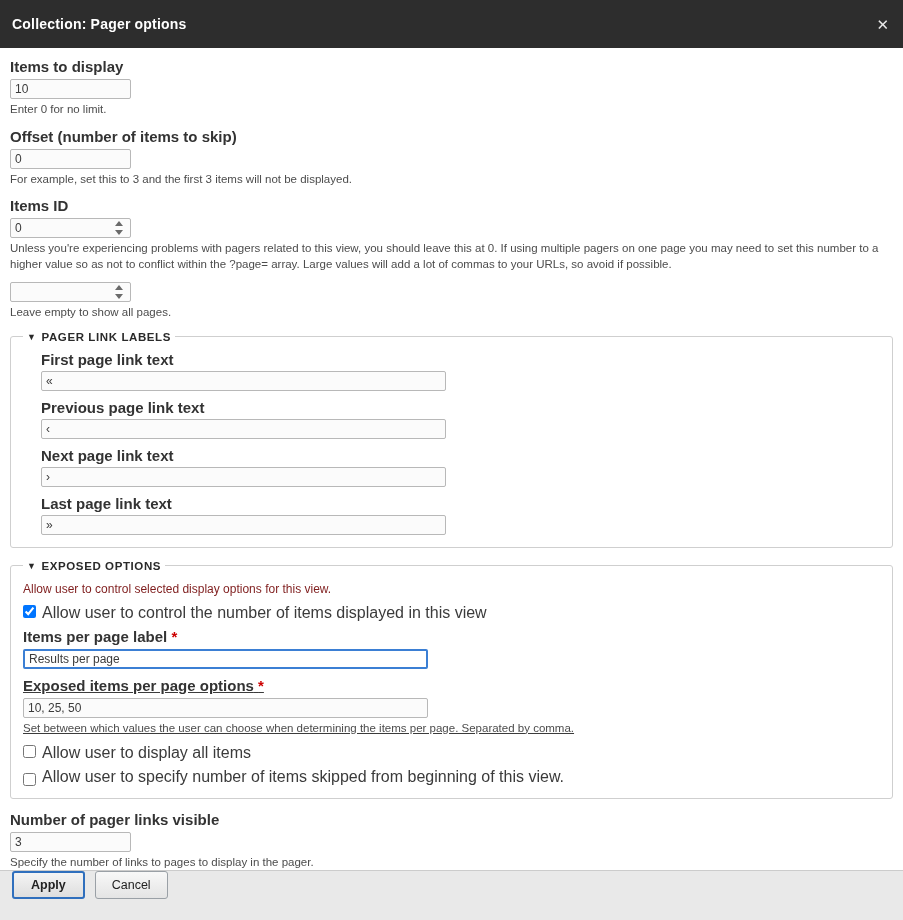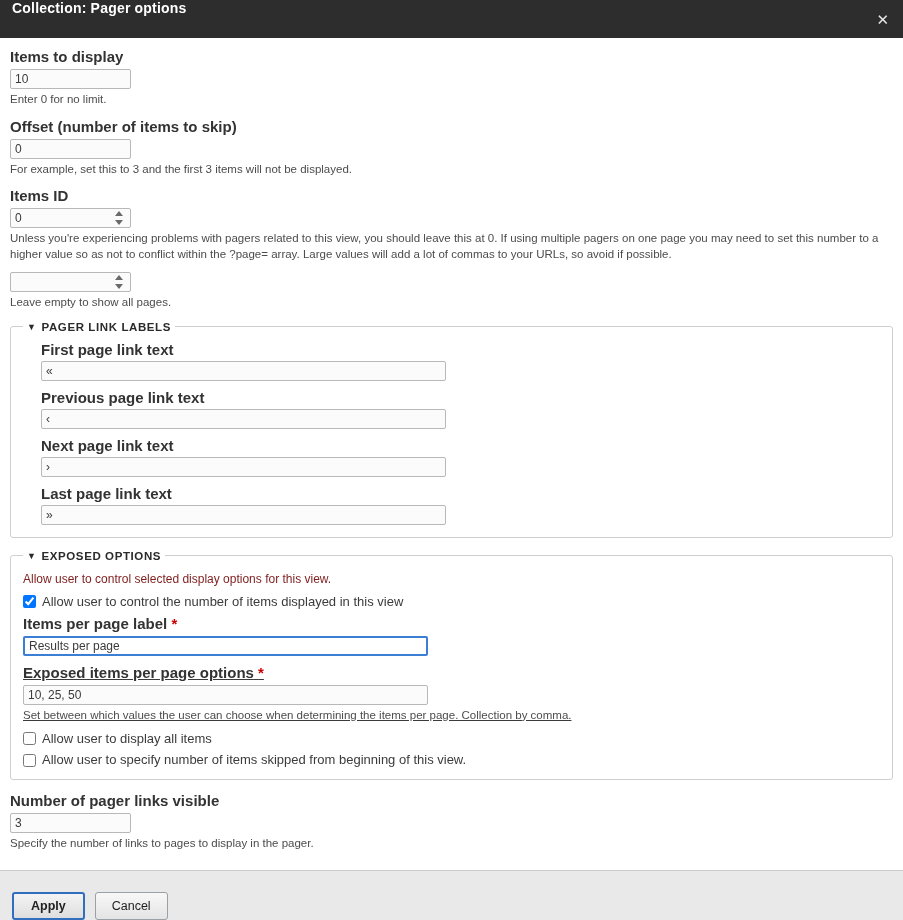--- a/index.html
+++ b/index.html
@@ -12,25 +12,25 @@
     color: #3b3b3b;
     overflow: hidden;
   }
   .dialog {
     width: 903px;
     height: 920px;
     position: relative;
     background: #ffffff;
   }
   .titlebar {
-    height: 38px;
+    height: 48px;
     background: #2d2d2d;
     color: #ffffff;
     display: flex;
-    align-items: flex-start;
+    align-items: center;
     padding: 0 12px;
     position: relative;
   }
   .titlebar .title {
     font-size: 14px;
     font-weight: bold;
     letter-spacing: 0.2px;
   }
   .titlebar .close {
     position: absolute;
@@ -129,34 +129,34 @@
   .checkrow {
     display: flex;
     align-items: flex-start;
     margin-bottom: 6px;
     gap: 6px;
   }
   .checkrow input[type="checkbox"] {
     margin: 1px 0 0 0;
     width: 13px; height: 13px;
   }
-  .checkrow label { font-size: 13px; color: #3b3b3b; }
+  .checkrow label { font-size: 16px; color: #3b3b3b; }
   .focused {
     border: 2px solid #3b7fd4 !important;
     background: #ffffff !important;
     height: 22px;
   }
   .footer {
     position: absolute;
     left: 0; right: 0; bottom: 0;
     height: 50px;
     background: #e9e9e9;
     border-top: 1px solid #cccccc;
     display: flex;
-    align-items: flex-end;
+    align-items: flex-start;
     padding-left: 12px;
     gap: 10px;
   }
   .btn {
     font-family: "Liberation Sans", sans-serif;
     font-size: 12.5px;
     padding: 6px 16px;
     border-radius: 3px;
     cursor: pointer;
     border: 1px solid #9aa0a6;
@@ -263,21 +263,21 @@
         </span>
         <input type="text" class="w-med focused" value="Results per page" style="">
       </div>
 
       <div class="field" style="margin-bottom:8px;text-decoration:underline;">
         <span class="label">
           <span>Exposed items per page options</span>
           <span class="req">*</span>
         </span>
         <input type="text" class="w-med" value="10, 25, 50" style="">
-        <div class="desc">Set between which values the user can choose when determining the items per page. Collection by comma.</div>
+        <div class="desc">Set between which values the user can choose when determining the items per page. Separated by comma.</div>
       </div>
 
       <div class="checkrow">
         <input type="checkbox" style="">
         <label>Allow user to display all items</label>
       </div>
 
       <div class="checkrow" style="margin-bottom:0;align-items:flex-end;">
         <input type="checkbox" style="">
         <label>Allow user to specify number of items skipped from beginning of this view.</label>

